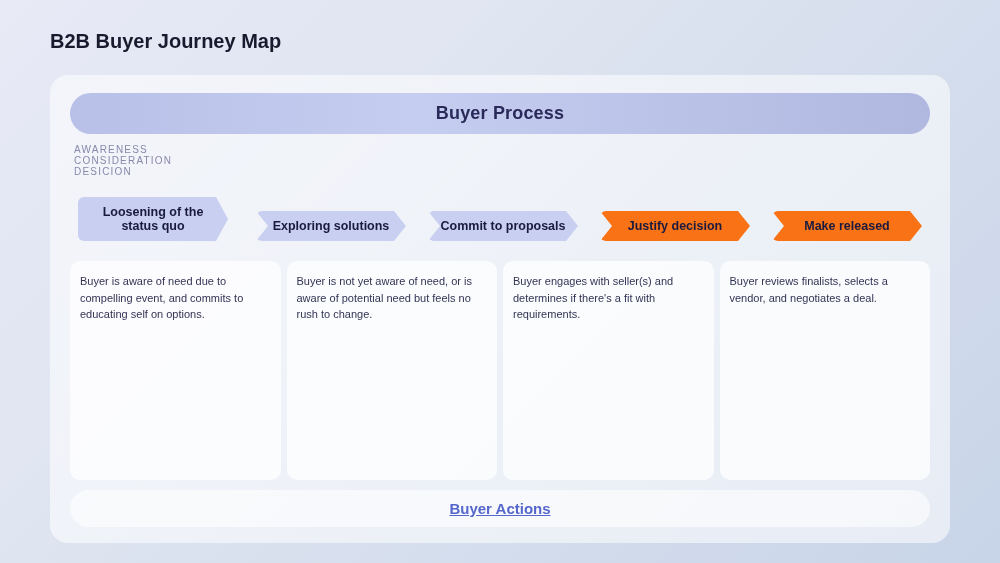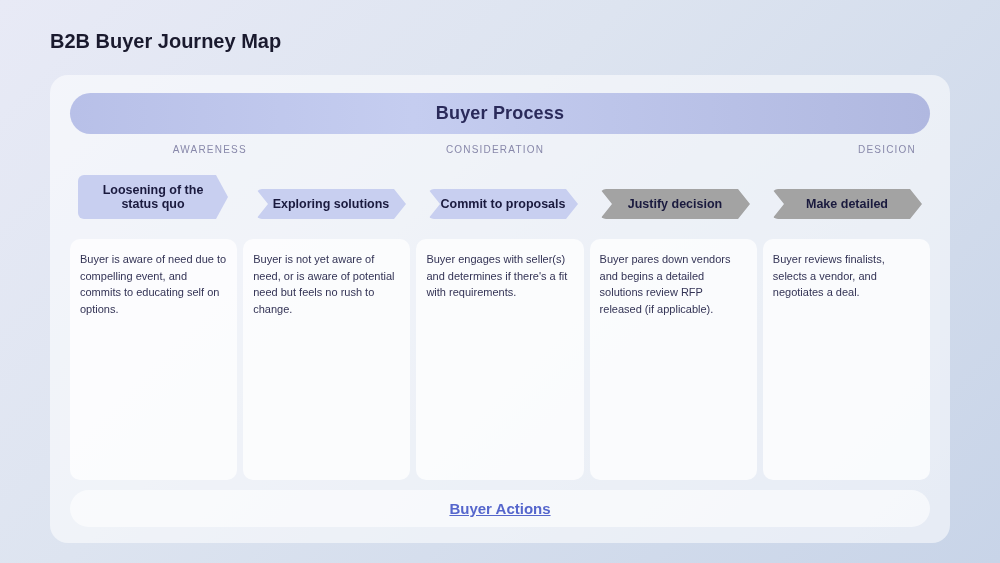--- a/index.html
+++ b/index.html
@@ -41,20 +41,21 @@
       font-size: 18px;
       color: #2a2a5a;
       letter-spacing: 0.01em;
     }
 
     
     .stage-labels {
       display: flex;
       align-items: flex-start;
       padding: 0 4px;
+      flex-direction: column;
     }
 
     .stage-label {
       text-align: center;
       font-size: 10px;
       letter-spacing: 0.12em;
       color: #8888aa;
       font-weight: 500;
       text-transform: uppercase;
     }
@@ -96,21 +97,21 @@
       padding: 8px 10px;
       position: relative;
       clip-path: polygon(0 0, calc(100% - 12px) 0, 100% 50%, calc(100% - 12px) 100%, 0 100%, 12px 50%);
     }
 
     .step-header-inner.first {
       clip-path: polygon(0 0, calc(100% - 12px) 0, 100% 50%, calc(100% - 12px) 100%, 0 100%);
     }
 
     .step-header-inner.darker {
-      background: #a3a3a3;
+      background: #f97316;
     }
 
     .step-header-gap {
       width: 6px;
       flex-shrink: 0;
     }
 
     
     .desc-row {
       display: flex;
@@ -167,27 +168,26 @@
       <div class="step-header-gap"></div>
       <div class="step-header">
         <div class="step-header-inner">Commit to proposals</div>
       </div>
       <div class="step-header-gap"></div>
       <div class="step-header">
         <div class="step-header-inner darker">Justify decision</div>
       </div>
       <div class="step-header-gap"></div>
       <div class="step-header">
-        <div class="step-header-inner darker">Make detailed</div>
+        <div class="step-header-inner darker">Make released</div>
       </div>
     </div>
 
   <div class="desc-row" id="desc-row">
       <div class="desc-card">Buyer is aware of need due to compelling event, and commits to educating self on options.</div>
       <div class="desc-card">Buyer is not yet aware of need, or is aware of potential need but feels no rush to change.</div>
       <div class="desc-card">Buyer engages with seller(s) and determines if there's a fit with requirements.</div>
-      <div class="desc-card">Buyer pares down vendors and begins a detailed solutions review RFP released (if applicable).</div>
       <div class="desc-card">Buyer reviews finalists, selects a vendor, and negotiates a deal.</div>
     </div>
 
   <div class="buyer-actions-banner">Buyer Actions</div>
 
 </div>
 
 </body></html>

